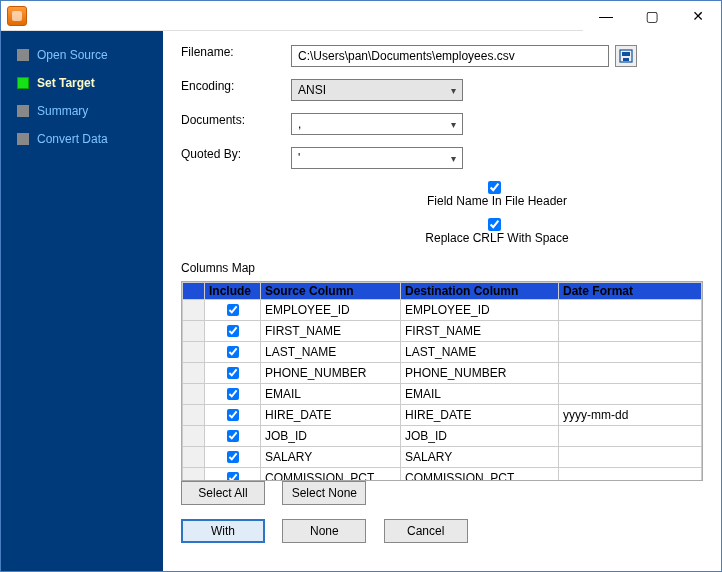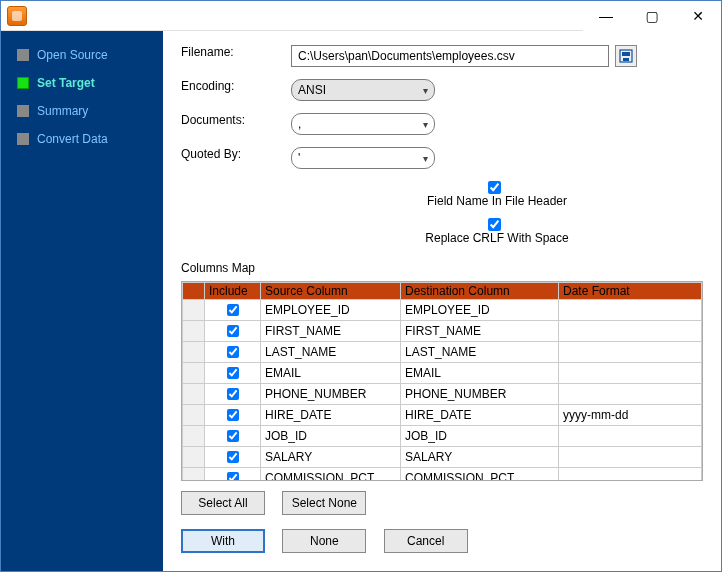--- a/index.html
+++ b/index.html
@@ -73,21 +73,21 @@
     color: #7fc3ff;
     cursor: default;
   }
   .nav-item .box {
     width: 12px;
     height: 12px;
     border: 1px solid #888;
     background: #888;
     margin-right: 8px;
   }
-  .nav-item.active { color: #5eead4; font-weight: bold; }
+  .nav-item.active { color: #fef9c3; font-weight: bold; }
   .nav-item.active .box { background: #16e016; border-color:#0aa00a; }
   .nav-item .label { white-space: nowrap; }
 
   .content {
     flex: 1;
     padding: 14px 18px 14px 18px;
     display: flex;
     flex-direction: column;
   }
   .form-row {
@@ -127,21 +127,21 @@
   }
   .select.white { background: #fff; }
   .select .arrow {
     position: absolute;
     right: 6px;
     top: 50%;
     transform: translateY(-50%);
     font-size: 10px;
     color: #444;
   }
-  .select.w150 { width: 144px; border-radius: 10px; }
+  .select.w150 { width: 172px; }
   .check-row {
     display: flex;
     align-items: center;
     margin-left: 110px;
     margin-bottom: 10px;
     flex-direction: column;
   }
   .check-row input { margin: 0 6px 0 0; }
   .section-label { margin: 6px 0 6px 0; }
 
@@ -154,33 +154,33 @@
   th, td {
     border: 1px solid #ccc;
     padding: 1px 4px;
     font-size: 12px;
     text-align: left;
     height: 17px;
     overflow: hidden;
     white-space: nowrap;
   }
   th {
-    background: #c2410c;
-    font-weight: normal;
+    background: #1d4ed8;
+    font-weight: bold;
   }
   col.c-rowhdr { width: 22px; }
   col.c-include { width: 56px; }
   col.c-src { width: 140px; }
   col.c-dst { width: 158px; }
   col.c-date { width: auto; }
   td.rowhdr { background: #f0f0f0; }
   td.center { text-align: center; }
   .cb { width: 12px; height: 12px;  }
 
-  .btn-row { margin-top: 10px; }
+  .btn-row { }
   .btn-row.bottom { margin-top: 14px; }
   .btn {
     display: inline-flex;
     align-items: center;
     justify-content: center;
     width: 84px;
     height: 24px;
     border: 1px solid #888;
     background: #e9e9e9;
     margin-right: 14px;
@@ -312,29 +312,29 @@
               <tr>
                 <td class="rowhdr"></td>
                 <td class="center"><input type="checkbox" class="cb" checked="" style=""></td>
                 <td>LAST_NAME</td>
                 <td>LAST_NAME</td>
                 <td></td>
               </tr>
               <tr>
                 <td class="rowhdr"></td>
                 <td class="center"><input type="checkbox" class="cb" checked="" style=""></td>
+                <td>PHONE_NUMBER</td>
+                <td>PHONE_NUMBER</td>
+                <td></td>
+              </tr>
+              <tr>
+                <td class="rowhdr"></td>
+                <td class="center"><input type="checkbox" class="cb" checked="" style=""></td>
                 <td>EMAIL</td>
                 <td>EMAIL</td>
-                <td></td>
-              </tr>
-              <tr>
-                <td class="rowhdr"></td>
-                <td class="center"><input type="checkbox" class="cb" checked="" style=""></td>
-                <td>PHONE_NUMBER</td>
-                <td>PHONE_NUMBER</td>
                 <td></td>
               </tr>
               <tr>
                 <td class="rowhdr"></td>
                 <td class="center"><input type="checkbox" class="cb" checked="" style=""></td>
                 <td>HIRE_DATE</td>
                 <td>HIRE_DATE</td>
                 <td>yyyy-mm-dd</td>
               </tr>
               <tr>

